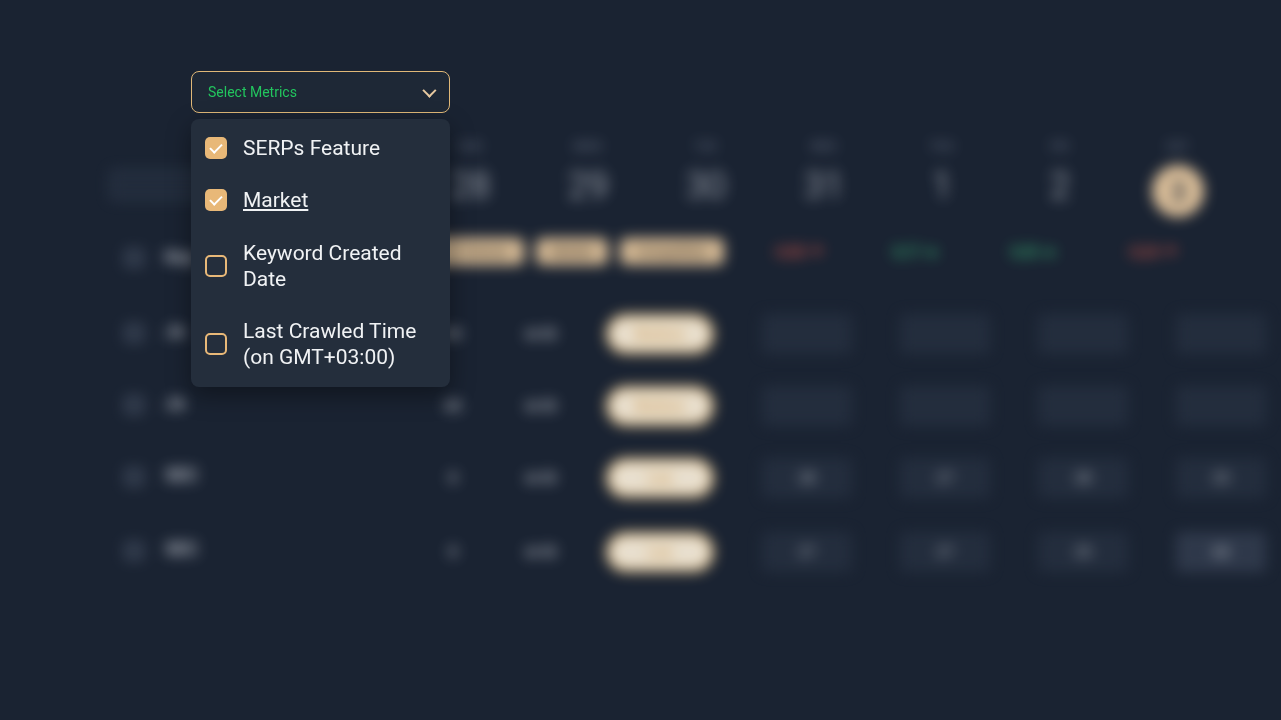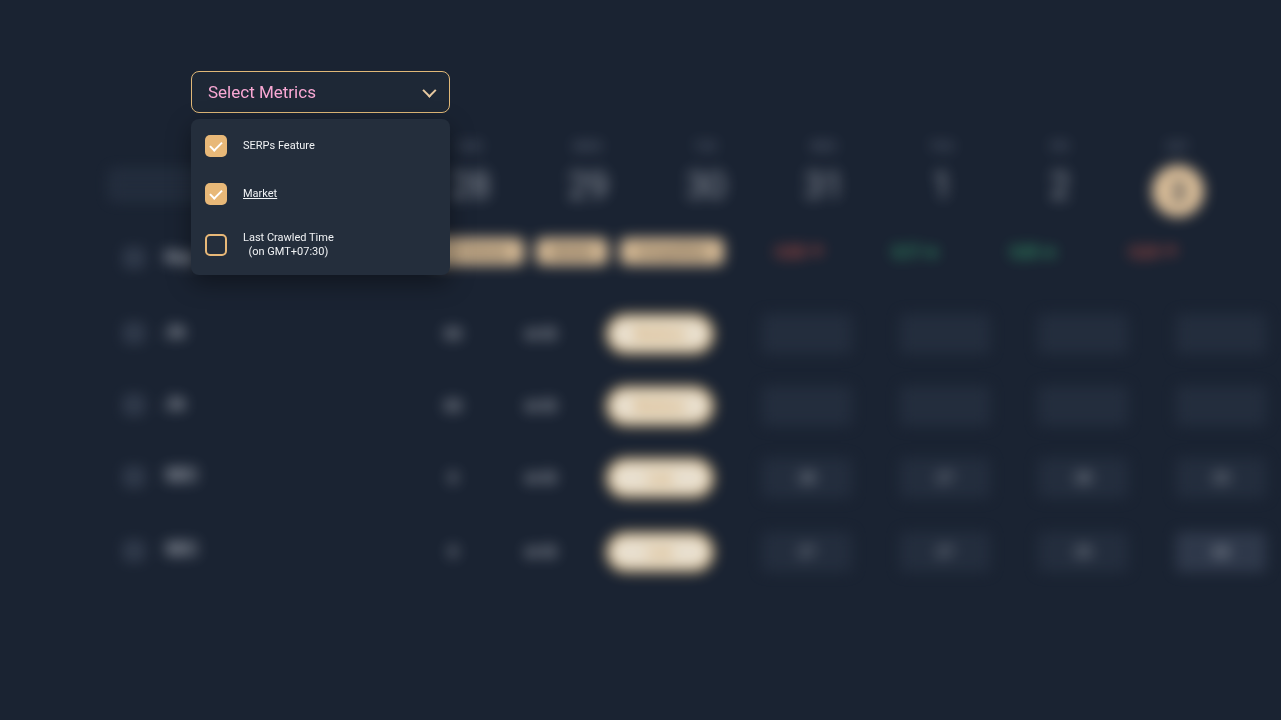--- a/index.html
+++ b/index.html
@@ -181,22 +181,22 @@
     border: 1px solid #e0b878;
     border-radius: 8px;
     background: #1e2836;
     display: flex;
     align-items: center;
     justify-content: space-between;
     padding: 0 16px;
     cursor: pointer;
   }
   .dropdown-trigger .label {
-    color: #f9a8d4;
-    font-size: 17px;
+    color: #22c55e;
+    font-size: 14px;
   }
   .chevron {
     width: 10px;
     height: 10px;
     border-right: 2px solid #e8c9a0;
     border-bottom: 2px solid #e8c9a0;
     transform: rotate(45deg) translateY(-2px);
   }
   .dropdown-menu {
     margin-top: 6px;
@@ -232,24 +232,23 @@
     background: transparent;
   }
   .checkmark {
     width: 12px;
     height: 7px;
     border-left: 2.5px solid #fff;
     border-bottom: 2.5px solid #fff;
     transform: rotate(-45deg) translate(1px,-1px);
   }
   .opt-label {
-    font-size: 11px;
+    font-size: 21px;
     color: #f0f2f4;
     line-height: 1.25;
-    text-align: center;
   }
 </style>
 </head>
 <body>
 
 <div class="canvas">
 
   <div class="bg">
     <div class="search-box"></div>
 
@@ -372,19 +371,23 @@
           <span class="opt-label" style="white-space: pre-line;">SERPs Feature</span>
         </div>
         <div class="opt">
           <span class="cbx checked">
             <span class="checkmark"></span>
           </span>
           <span class="opt-label" style="white-space: pre-line; text-decoration: underline;">Market</span>
         </div>
         <div class="opt">
           <span class="cbx unchecked"></span>
+          <span class="opt-label" style="white-space: pre-line;">Keyword Created Date</span>
+        </div>
+        <div class="opt">
+          <span class="cbx unchecked"></span>
           <span class="opt-label" style="white-space: pre-line;">Last Crawled Time
-(on GMT+07:30)</span>
+(on GMT+03:00)</span>
         </div>
       </div>
   </div>
 
 </div>
 
 </body></html>

